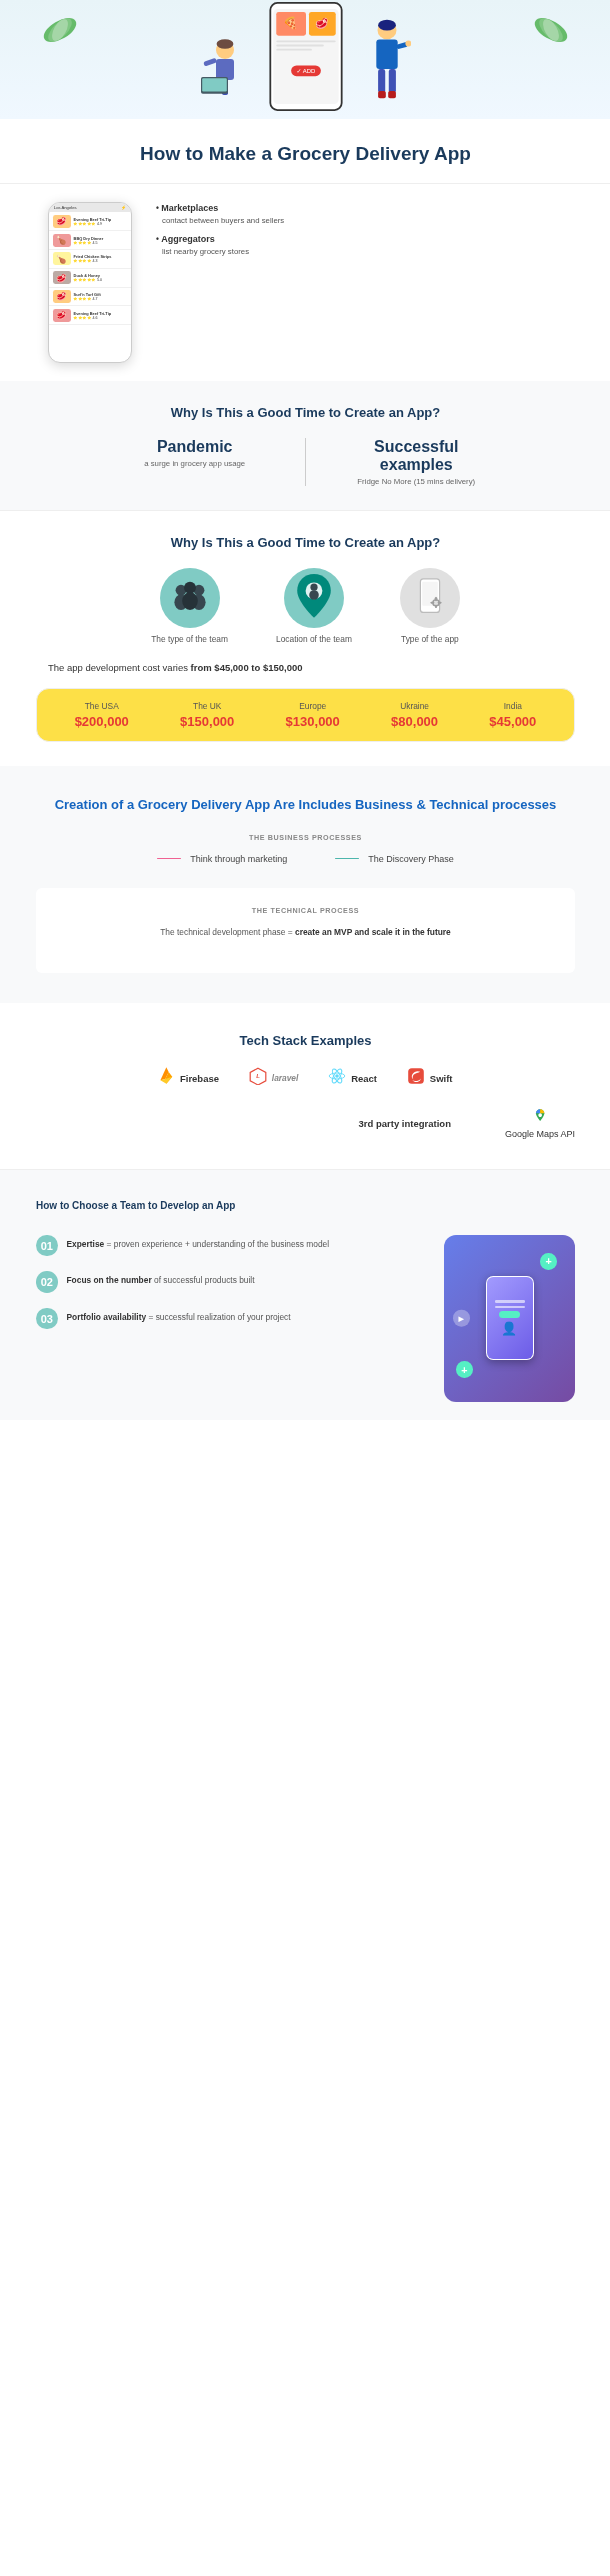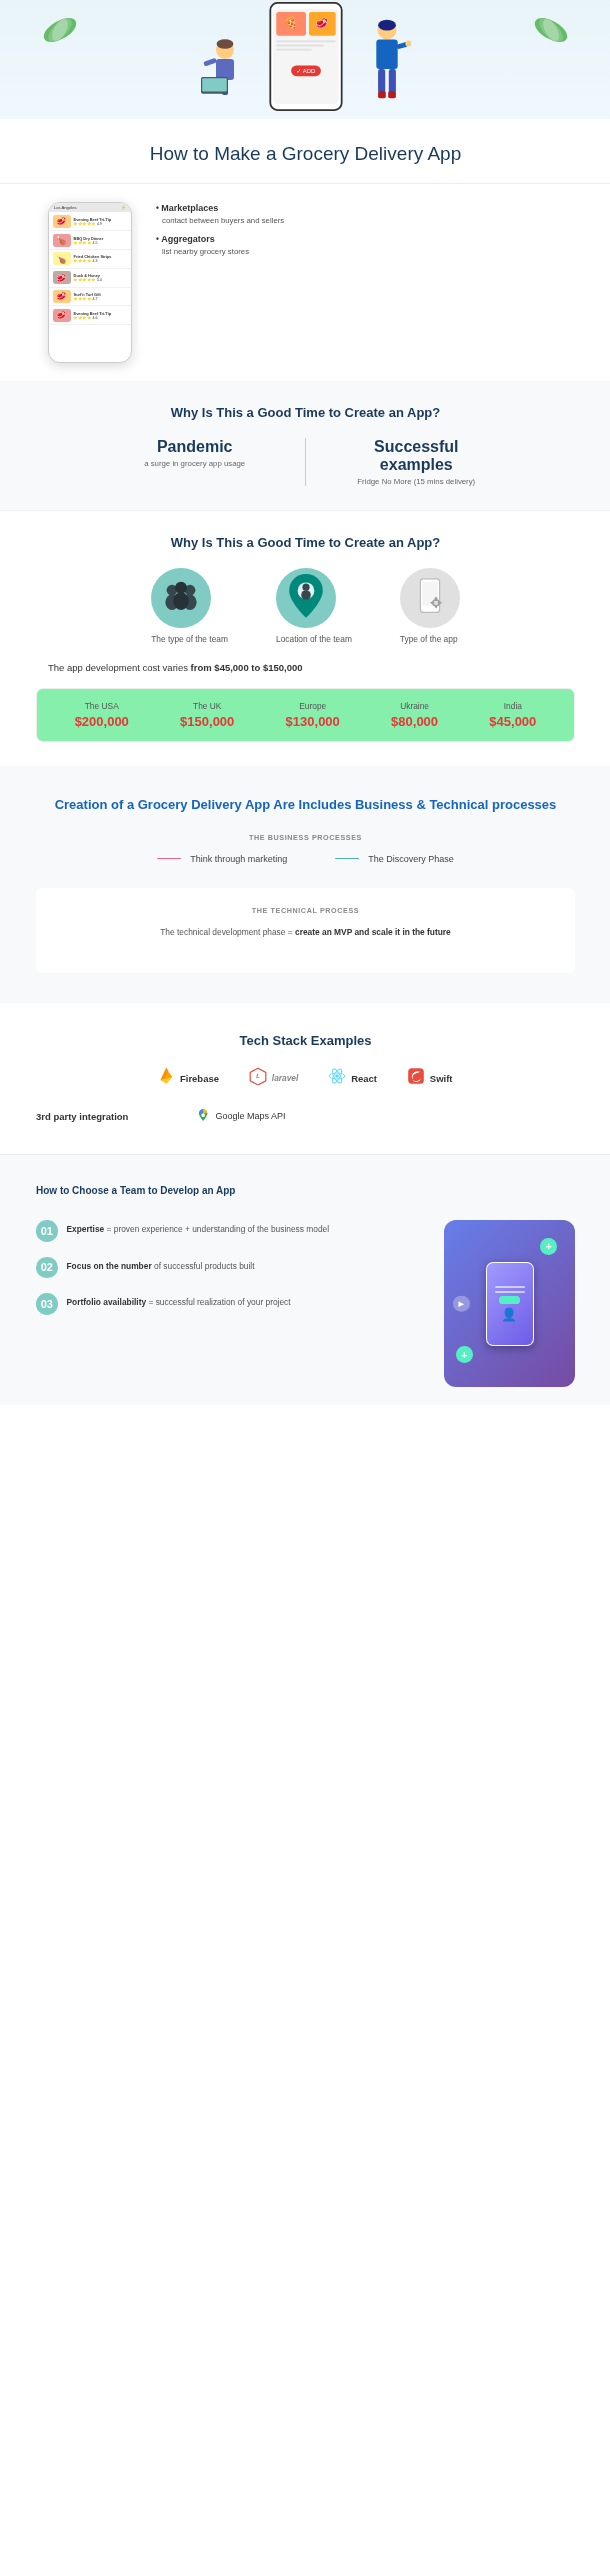--- a/index.html
+++ b/index.html
@@ -12,21 +12,21 @@
     }
 
     
     .main-title-section {
       text-align: center;
       padding: 24px 12px 18px;
       background: #fff;
     }
     .main-title {
       font-size: 19px;
-      font-weight: 400;
+      font-weight: 700;
       color: #1a3a5c;
     }
 
     
     .define-section {
       padding: 18px 48px;
       display: flex;
       gap: 24px;
       align-items: flex-start;
       background: #fff;
@@ -154,21 +154,21 @@
     }
     .team-icons-row {
       display: flex;
       justify-content: center;
       gap: 48px;
       margin: 18px 0;
     }
     .team-icon-item {
       display: flex;
       flex-direction: column;
-      align-items: flex-start;
+      align-items: center;
       gap: 6px;
     }
     .team-icon-circle {
       width: 60px;
       height: 60px;
       border-radius: 50%;
       background: #e0f2f1;
       display: flex;
       align-items: center;
       justify-content: center;
@@ -187,24 +187,24 @@
       font-size: 9.5px;
       color: #333;
       margin: 12px 0 15px;
       text-align: left;
       padding: 0 12px;
     }
     .cost-text strong { font-weight: 700; color: #333; }
     .price-row {
       display: flex;
       justify-content: space-around;
-      background: #86efac;
+      background: #fde047;
       padding: 12px;
       border: 0.6px solid #eee;
-      border-radius: 7px;
+      border-radius: 13px;
     }
     .price-col { text-align: center; }
     .price-country {
       font-size: 8.4px;
       color: #555;
       margin-bottom: 3px;
     }
     .price-amount {
       font-size: 13px;
       font-weight: 700;
@@ -291,30 +291,31 @@
       font-weight: 600;
       color: #333;
     }
     .tech-icon {
       font-size: 16.7px;
     }
     .tech-icon-firebase { color: #ff8f00; }
     .tech-icon-react { color: #61dafb; }
     .tech-row2 {
       display: flex;
-      justify-content: flex-start;
-      gap: 68px;
+      justify-content: flex-end;
+      gap: 54px;
       align-items: center;
     }
     .tech-maps-item {
       display: flex;
       align-items: center;
       gap: 4.8px;
       font-size: 9px;
       color: #333;
+      flex-direction: column;
     }
 
     
     .team-dev-section {
       background: #f8f9fa;
       padding: 30px 36px 18px;
     }
     .team-dev-title {
       font-size: 10px;
       font-weight: 700;

